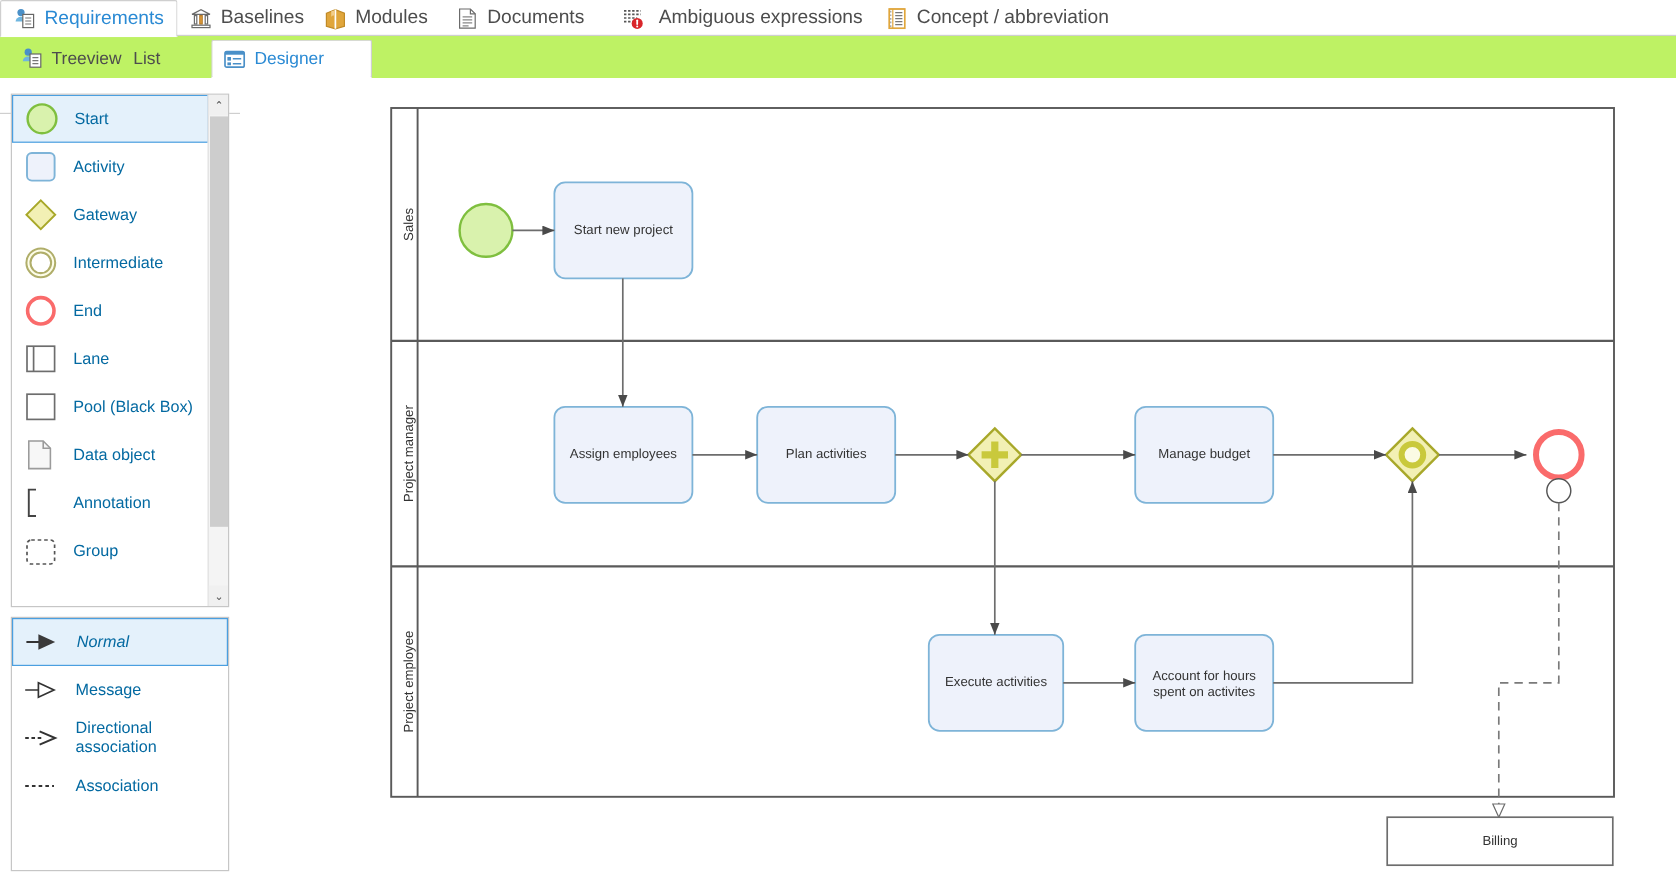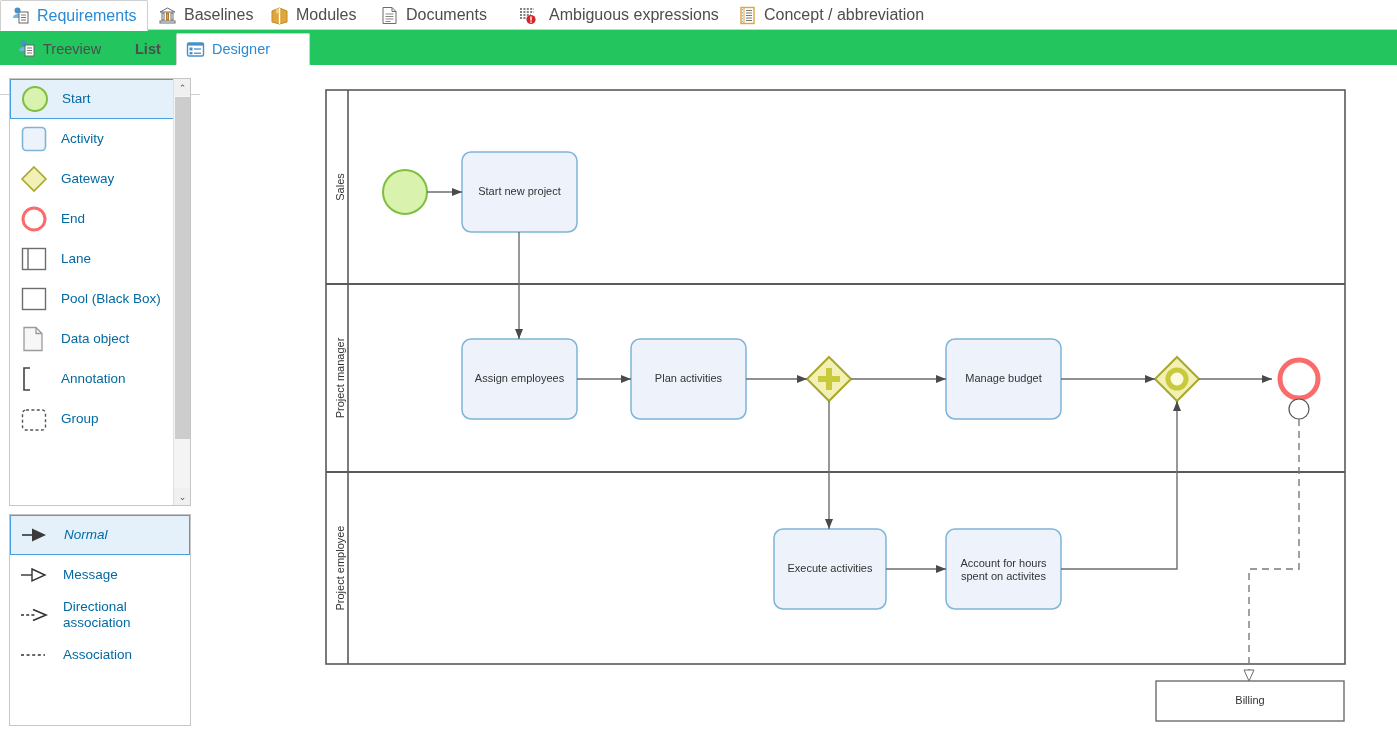--- a/index.html
+++ b/index.html
@@ -19,21 +19,21 @@
   .rtab{
     position:absolute;top:0;height:30px;
     display:flex;align-items:center;gap:7px;
     padding:0 10px;box-sizing:border-box;
     font-size:16px;color:#4d4d4d;white-space:nowrap;cursor:default;
   }
   .rtab.active{color:#2a8ad4;border:1px solid #cfcfcf;border-bottom:1px solid #fff;
     border-top:1px solid #cfcfcf;background:#fff;height:31px;z-index:3;border-radius:2px 2px 0 0;}
 
   
-  #subbar{position:absolute;left:0;top:30px;width:1397px;height:35px;background:#22c55e;}
+  #subbar{position:absolute;left:0;top:30px;width:1397px;height:35px;background:#bef264;}
   #subbar-underline{position:absolute;left:0;top:64px;width:1397px;height:1px;background:#cfcfcf;}
   .stab{
     position:absolute;top:3px;height:31px;
     display:flex;align-items:center;gap:7px;padding:0 9px;box-sizing:border-box;
     font-size:14.5px;color:#4d4d4d;white-space:nowrap;cursor:default;
   }
   .stab.active{color:#2a8ad4;border:1px solid #cfcfcf;border-bottom:1px solid #fff;background:#fff;
     height:32px;z-index:3;border-radius:2px 2px 0 0;}
 
   
@@ -151,21 +151,21 @@
         <span style="width: 19px; height: 19px; display: inline-block; flex: 0 0 19px; position: relative;">
           <svg width="19" height="19" viewBox="0 0 19 19">
             <circle cx="6.5" cy="4.5" r="3" fill="#4a90c8"></circle>
             <path d="M2 12 a4.5 4 0 0 1 9 0 z" fill="#6fb6e0"></path>
             <rect x="8" y="6" width="9" height="11" fill="#fff" stroke="#666" stroke-width="1"></rect>
             <path d="M10 9h5M10 11.5h5M10 14h5" stroke="#777" stroke-width="1"></path>
           </svg>
         </span>
         <span>Treeview</span>
       </div>
-      <div class="stab" style="left: 126px; width: 56px; font-weight: bold;">
+      <div class="stab" style="left: 102px; width: 56px;">
         <span>List</span>
       </div>
       <div class="stab active" style="left: 176px; width: 134px;">
         <span style="width: 19px; height: 19px; display: inline-block; flex: 0 0 19px; position: relative;">
           <svg width="19" height="19" viewBox="0 0 19 19">
             <rect x="1.5" y="3" width="16" height="13" rx="1.5" fill="#fff" stroke="#4a90c8" stroke-width="1.4"></rect>
             <rect x="1.5" y="3" width="16" height="2.6" fill="#4a90c8"></rect>
             <rect x="3.5" y="7.5" width="3" height="3" fill="#4a90c8"></rect>
             <path d="M8 9h7" stroke="#4a90c8" stroke-width="1.3"></path>
             <rect x="3.5" y="12" width="3" height="2.4" fill="#4a90c8"></rect>
@@ -196,20 +196,29 @@
         </span>
         <span class="pal-label">Activity</span>
       </div>
       <div class="pal-row">
         <span class="pal-ico">
           <svg width="30" height="30" viewBox="0 0 30 30">
             <path d="M15 3 L27 15 L15 27 L3 15 z" fill="#f2f0b4" stroke="#a8a82a" stroke-width="1.6"></path>
           </svg>
         </span>
         <span class="pal-label">Gateway</span>
+      </div>
+      <div class="pal-row">
+        <span class="pal-ico">
+          <svg width="30" height="30" viewBox="0 0 30 30">
+            <circle cx="15" cy="15" r="12" fill="#fdfde8" stroke="#b0ae6a" stroke-width="1.7"></circle>
+            <circle cx="15" cy="15" r="8.6" fill="#fff" stroke="#b0ae6a" stroke-width="1.7"></circle>
+          </svg>
+        </span>
+        <span class="pal-label">Intermediate</span>
       </div>
       <div class="pal-row">
         <span class="pal-ico">
           <svg width="30" height="30" viewBox="0 0 30 30">
             <circle cx="15" cy="15" r="11" fill="#fff" stroke="#fa6b6b" stroke-width="3"></circle>
           </svg>
         </span>
         <span class="pal-label">End</span>
       </div>
       <div class="pal-row">

